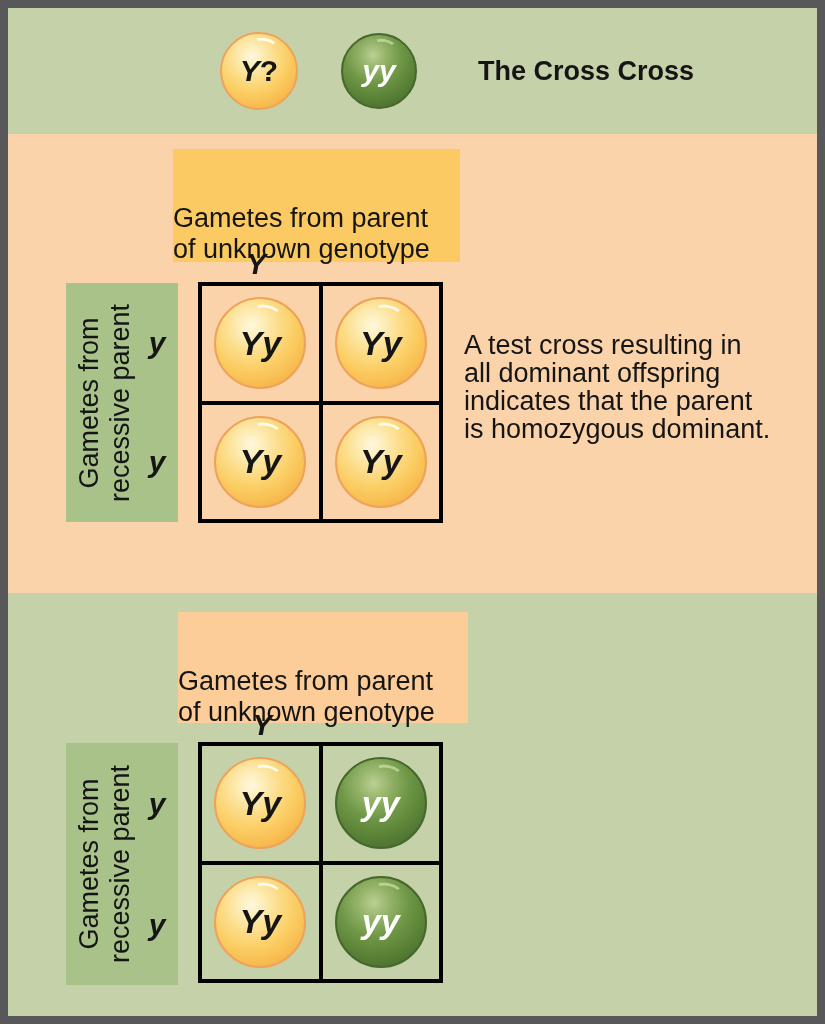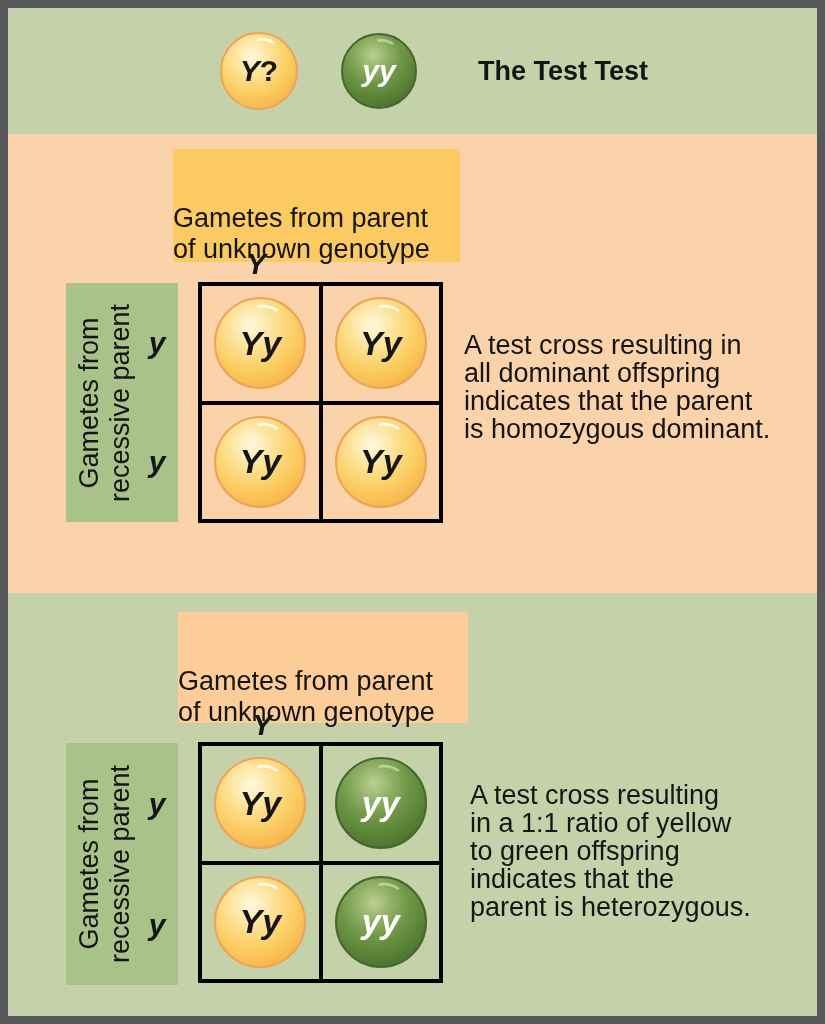--- a/index.html
+++ b/index.html
@@ -135,21 +135,21 @@
 
   <div class="section sec-top">
     <div class="pea pea-yellow pea-top" style="left:212px;top:24px;">
       <span class="pea-shine"></span>
       <span class="pea-label"><i>Y</i><span class="q-upright">?</span></span>
     </div>
     <div class="pea pea-green pea-top" style="left:333px;top:25px;width:76px;height:76px;">
       <span class="pea-shine"></span>
       <span class="pea-label">yy</span>
     </div>
-    <div class="title">The Test Test</div>
+    <div class="title">The Cross Cross</div>
   </div>
 
   <div class="section sec-mid">
     <div class="header-box hb-1">
       <div class="header-lines">Gametes from parent
 of unknown genotype</div>
       <div class="cols">
         <span class="col-label col-y">Y</span>
         <span class="col-label col-q">?</span>
       </div>
@@ -232,20 +232,15 @@
         </div>
       </div>
       <div class="cell">
         <div class="pea pea-green">
           <span class="pea-shine"></span>
           <span class="pea-label">yy</span>
         </div>
       </div>
     </div>
 
-    <div class="caption cap-2">A test cross resulting
-in a 1:1 ratio of yellow
-to green offspring
-indicates that the
-parent is heterozygous.</div>
   </div>
 
 </div>
 
 </body></html>

